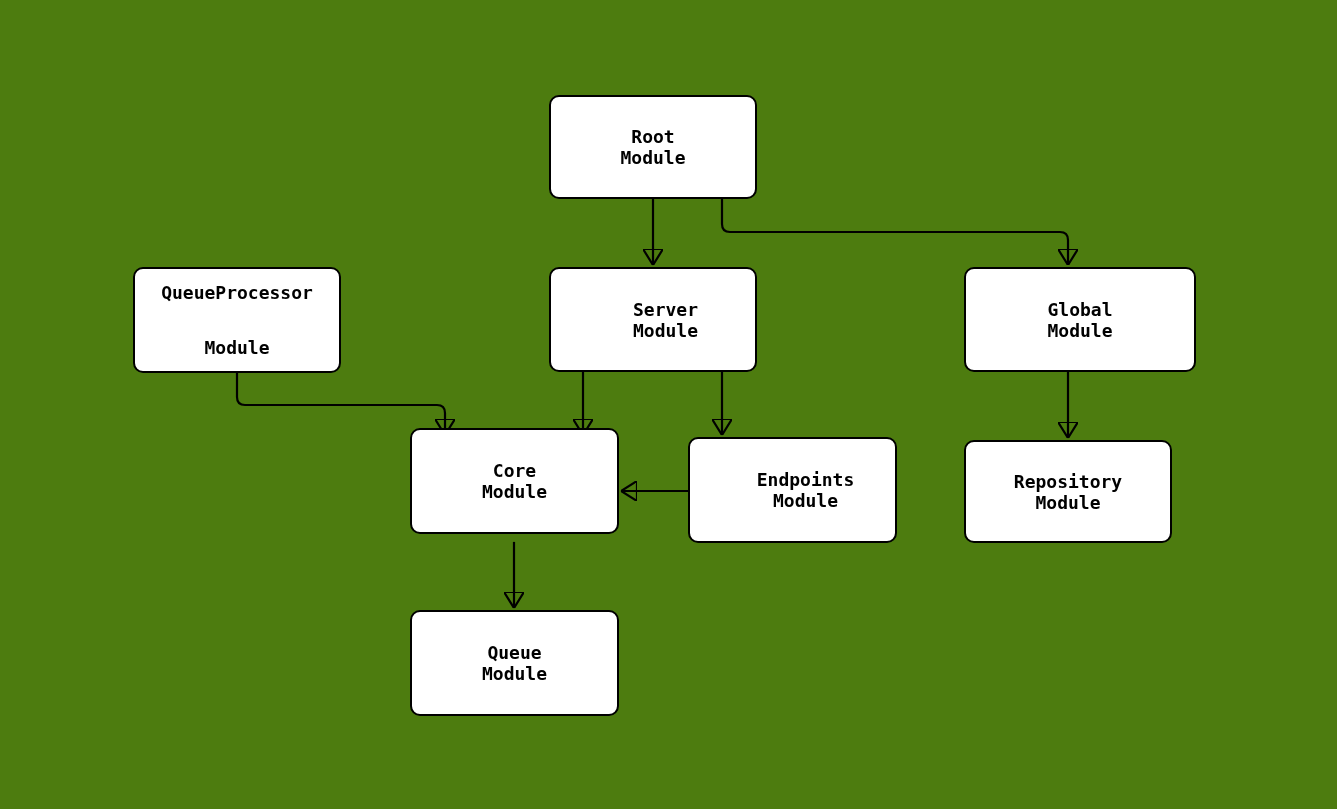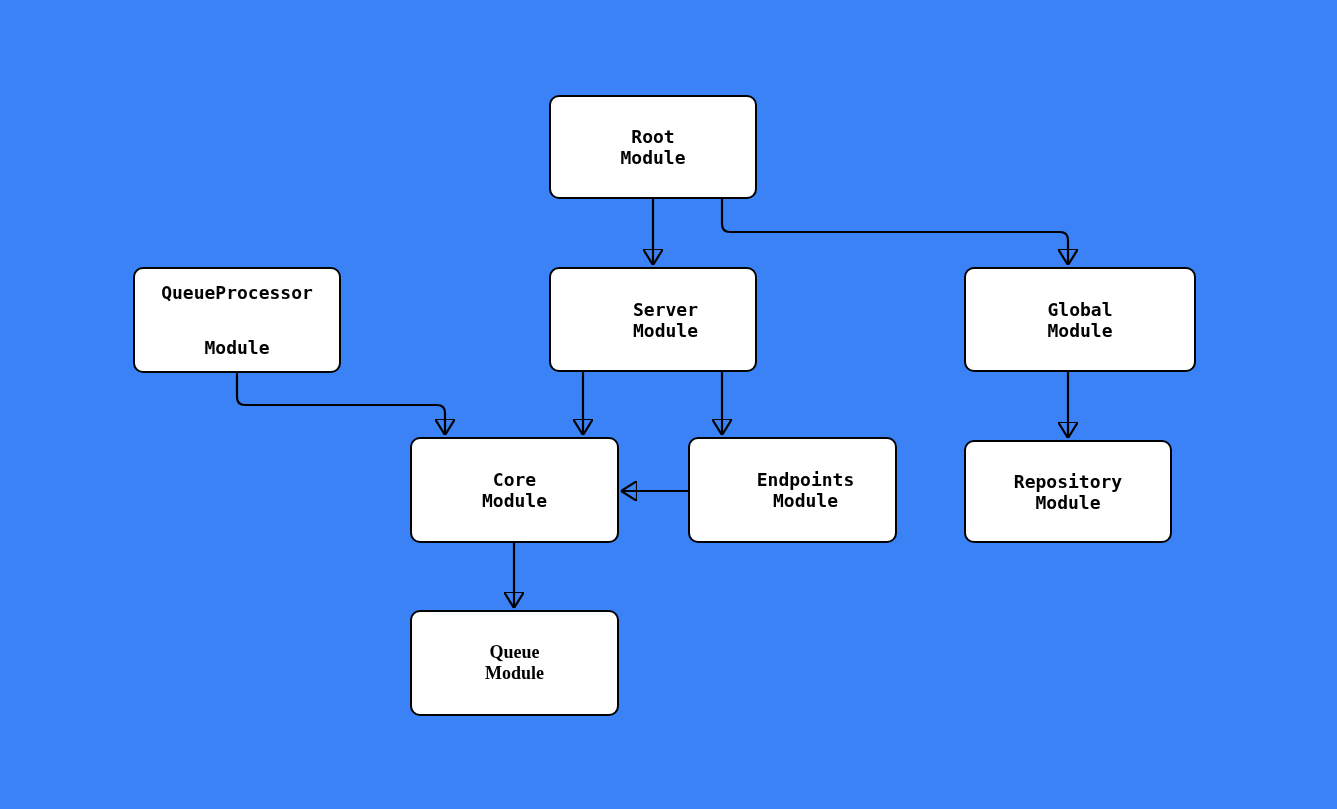--- a/index.html
+++ b/index.html
@@ -4,21 +4,21 @@
 <style>
   html, body {
     margin: 0;
     padding: 0;
     background: #ffffff;
   }
   .canvas {
     position: relative;
     width: 1337px;
     height: 809px;
-    background: #3b82f6;
+    background: #4d7c0f;
     font-family: "DejaVu Sans Mono", "Liberation Mono", monospace;
     overflow: hidden;
   }
   .edges-layer {
     position: absolute;
     left: 0;
     top: 0;
     width: 1337px;
     height: 809px;
   }
@@ -83,33 +83,33 @@
   <div class="node" style="left:549px; top:267px; width:208px; height:105px;padding-left:25px;">
     <span>Server</span>
     <span>Module</span>
   </div>
 
   <div class="node" style="left:964px; top:267px; width:232px; height:105px;">
     <span>Global</span>
     <span>Module</span>
   </div>
 
-  <div class="node" style="left:410px; top:437px; width:209px; height:106px;">
+  <div class="node" style="left:410px; top:428px; width:209px; height:106px;">
     <span>Core</span>
     <span>Module</span>
   </div>
 
   <div class="node" style="left:688px; top:437px; width:209px; height:106px;padding-left:26px;">
     <span>Endpoints</span>
     <span>Module</span>
   </div>
 
   <div class="node" style="left:964px; top:440px; width:208px; height:103px;">
     <span>Repository</span>
     <span>Module</span>
   </div>
 
-  <div class="node" style="left:410px; top:610px; width:209px; height:106px;font-family:Liberation Serif, serif;">
+  <div class="node" style="left:410px; top:610px; width:209px; height:106px;">
     <span>Queue</span>
     <span>Module</span>
   </div>
 
 </div>
 
 </body></html>

